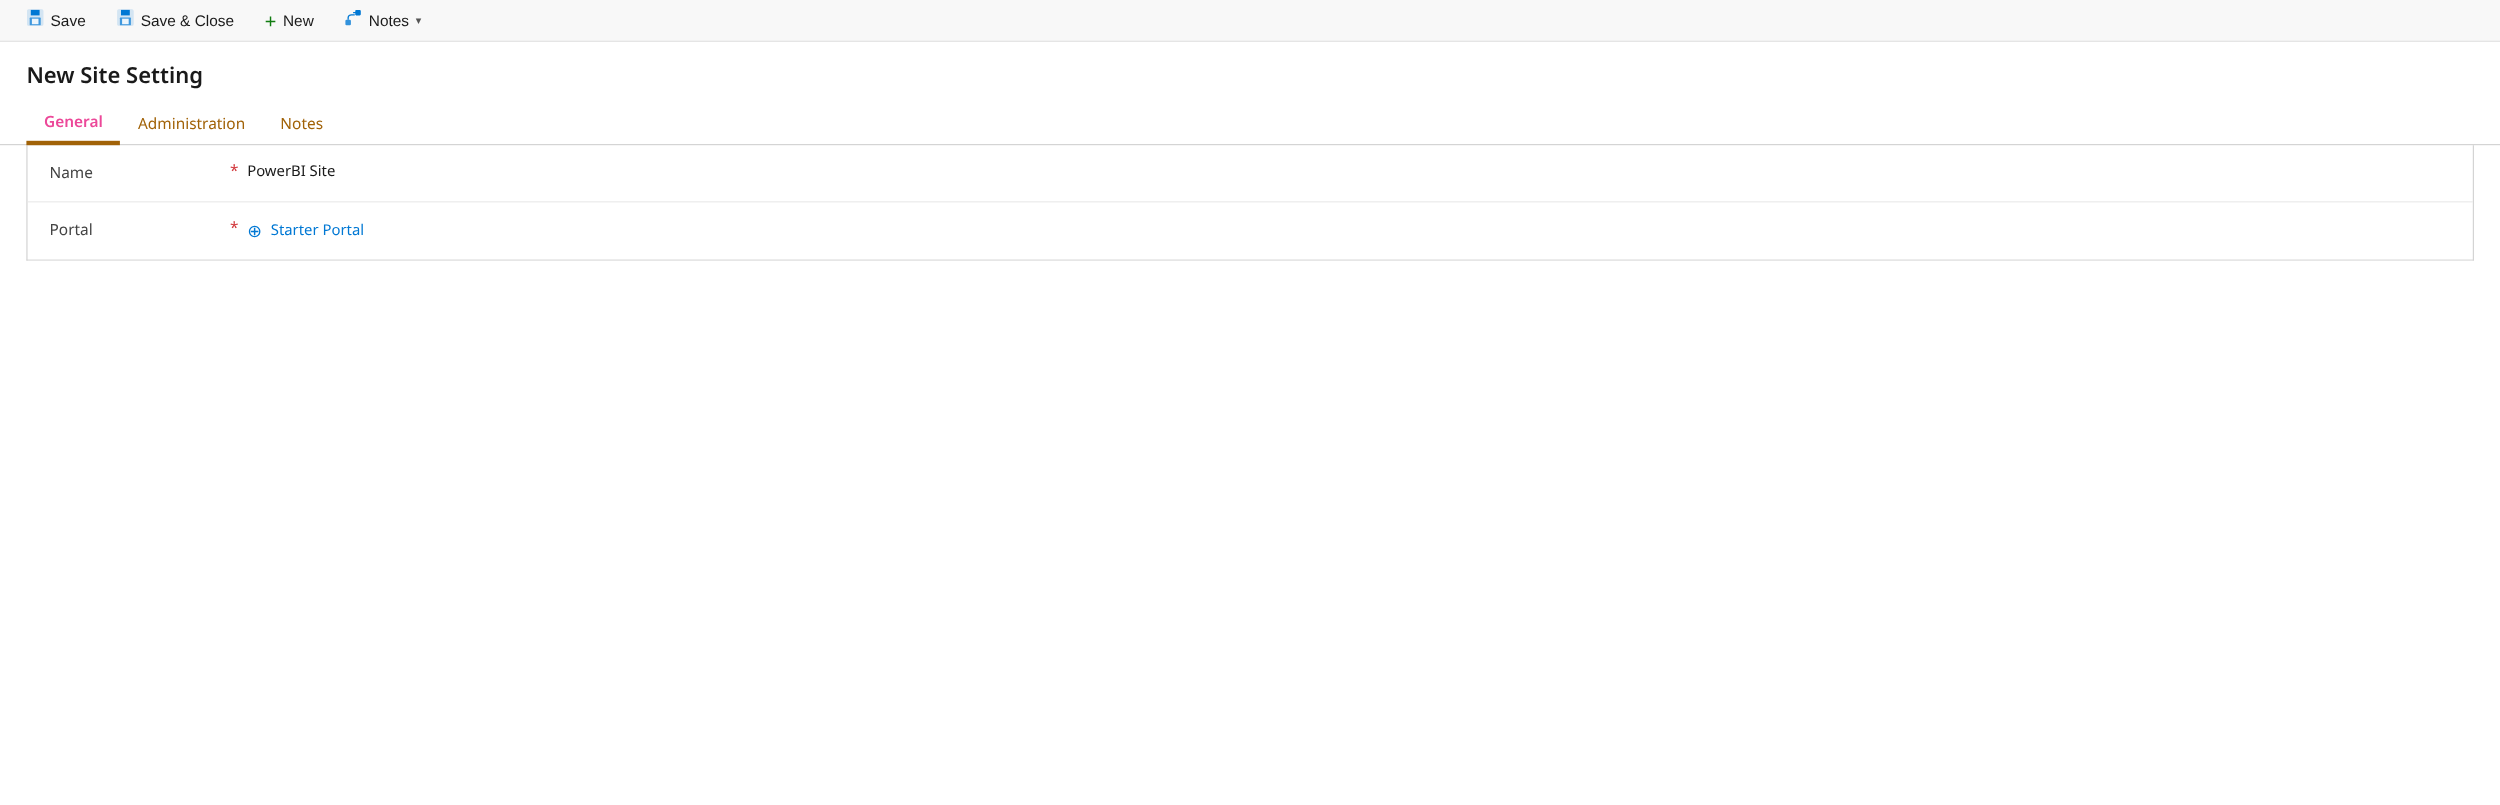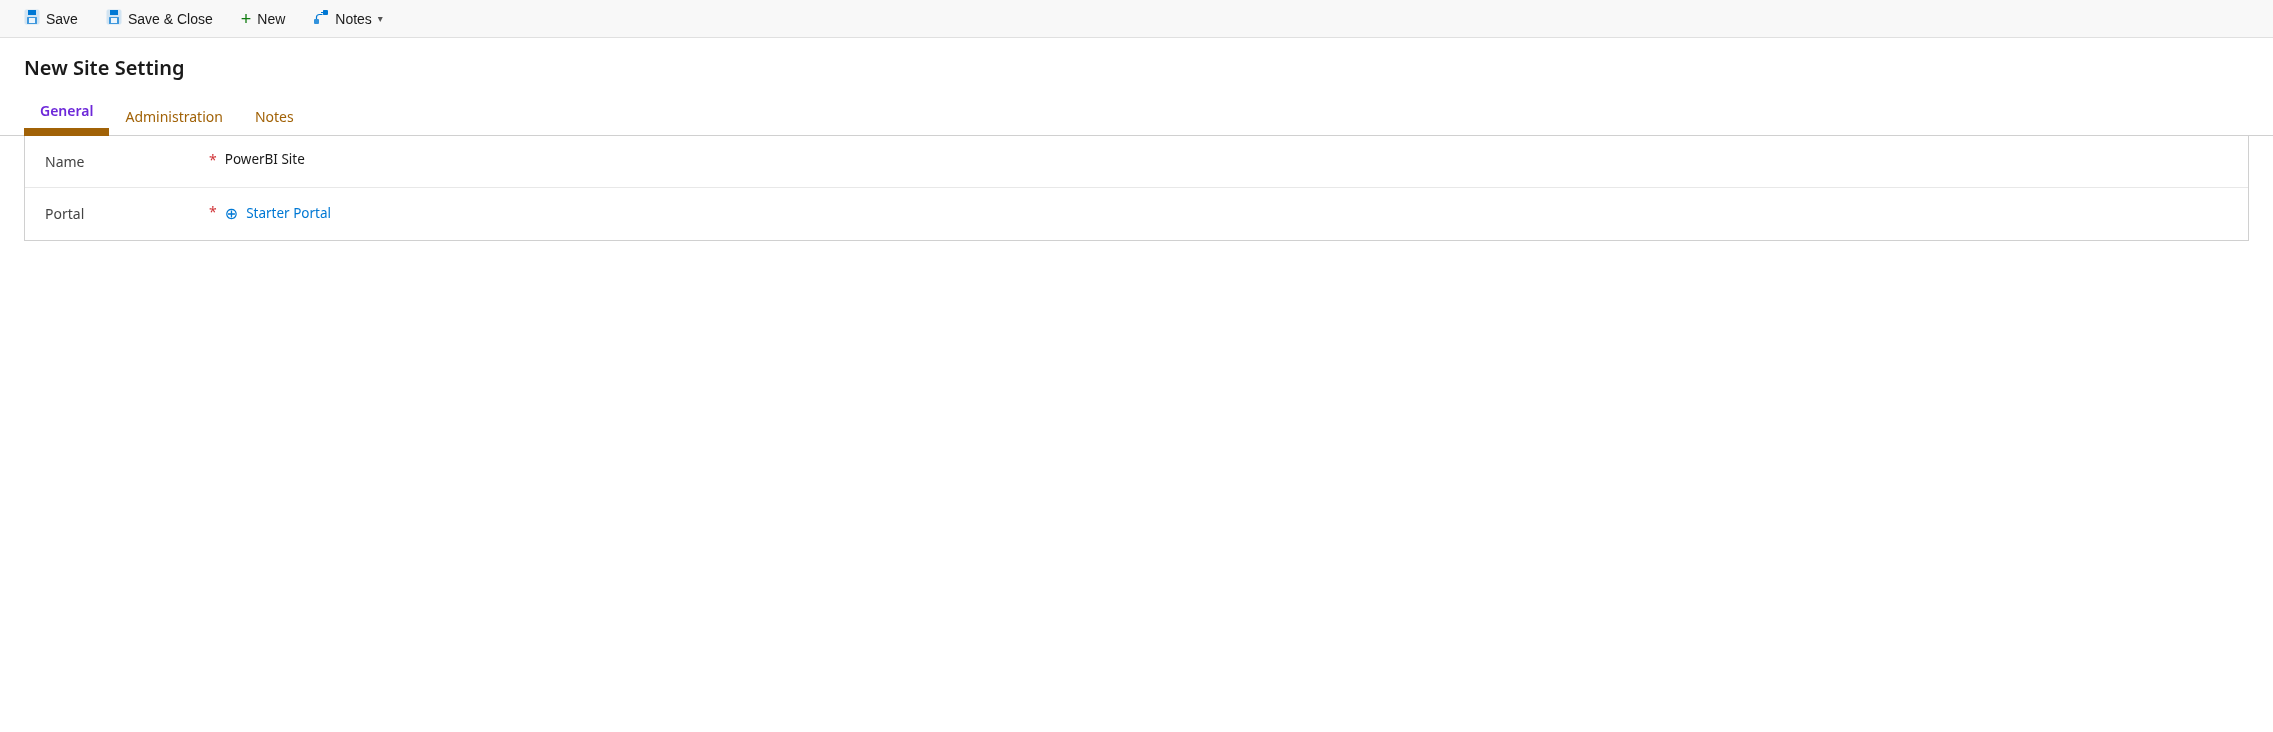--- a/index.html
+++ b/index.html
@@ -75,23 +75,23 @@
       padding: 8px 16px;
       cursor: pointer;
       font-size: 14px;
       color: #a16207;
       border-bottom: 2px solid transparent;
       margin-bottom: -1px;
       white-space: nowrap;
     }
 
     .tab.active {
-      color: #6d28d9;
+      color: #ec4899;
       font-weight: 600;
-      border-bottom: 8px solid #a16207;
+      border-bottom: 4px solid #a16207;
     }
 
     
     .form-area {
       padding: 0 24px;
     }
 
     .form-section {
       border: 1px solid #d0d0d0;
       border-top: none;

